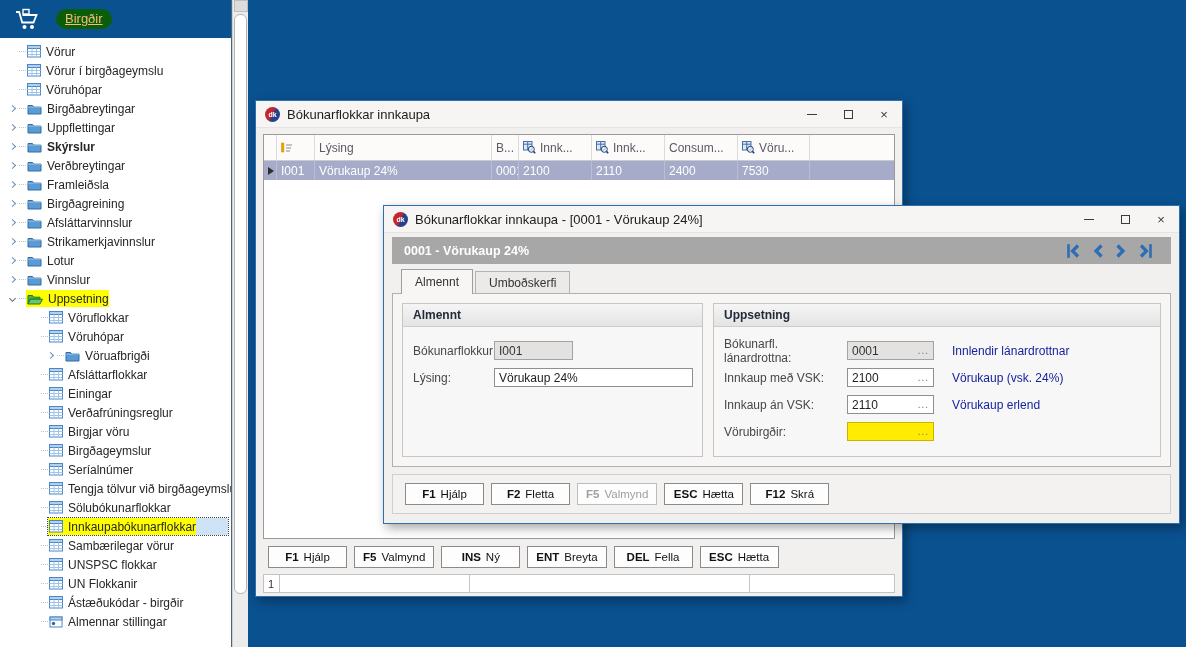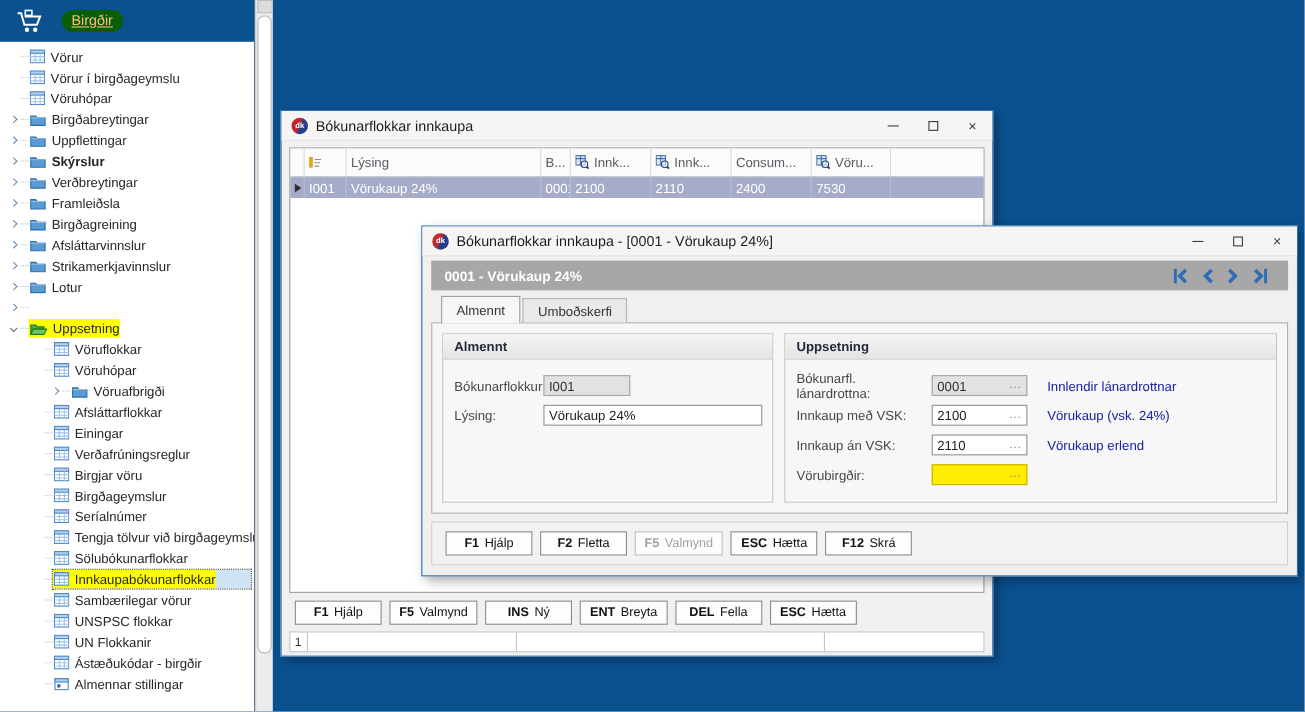--- a/index.html
+++ b/index.html
@@ -313,20 +313,31 @@
               </span>
               <span>Lotur</span>
             </span>
           </span>
         </div>
         <div class="tree-row" style="padding-left: 6px;">
           <span class="chev-box">
             <span class="chev "></span>
           </span>
           <span class="dots"></span>
+          <span class="sel-wrap">
+            <span class="hl-wrap">
+              <span class="tree-icon">
+                <svg width="15" height="12" viewBox="0 0 15 12">
+                  <path d="M1 2.5 h4.5 l1.5 1.7 h7 V11 H1 Z" fill="#5b9bd5" stroke="#2e6da4"></path>
+                  <path d="M1 4.2 h13" stroke="#8fbce4"></path>
+                </svg>
+              </span>
+              <span>Vinnslur</span>
+            </span>
+          </span>
         </div>
         <div class="tree-row" style="padding-left: 6px;">
           <span class="chev-box">
             <span class="chev expanded"></span>
           </span>
           <span class="dots"></span>
           <span class="sel-wrap">
             <span class="hl-wrap yellow">
               <span class="tree-icon">
                 <svg width="16" height="12" viewBox="0 0 16 12">

